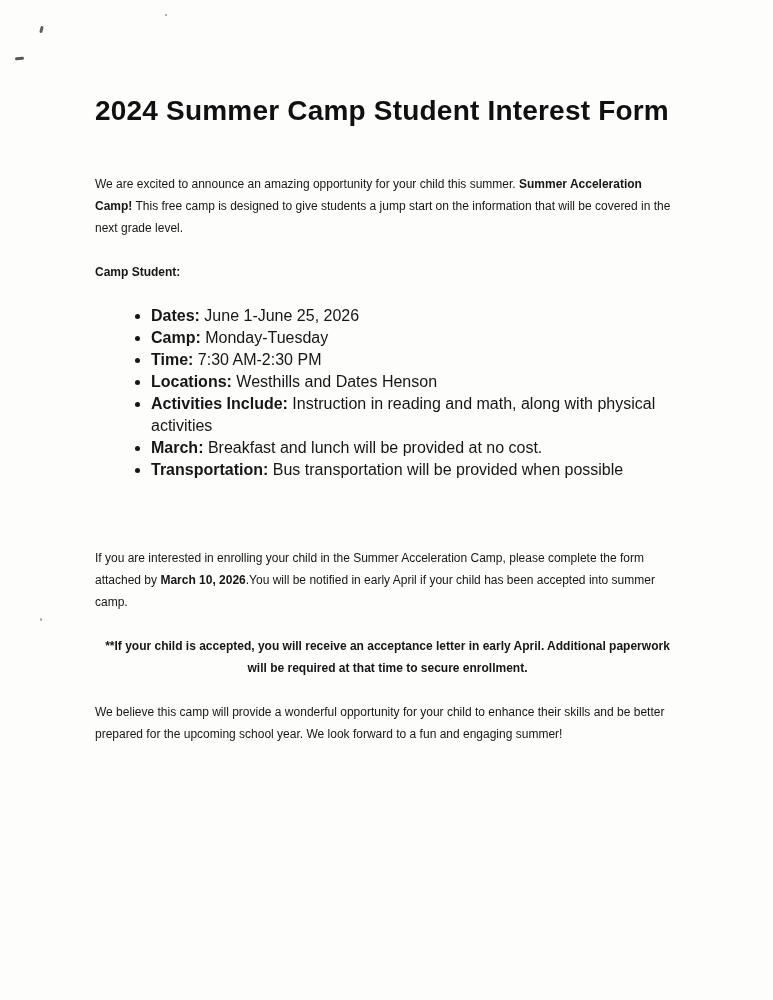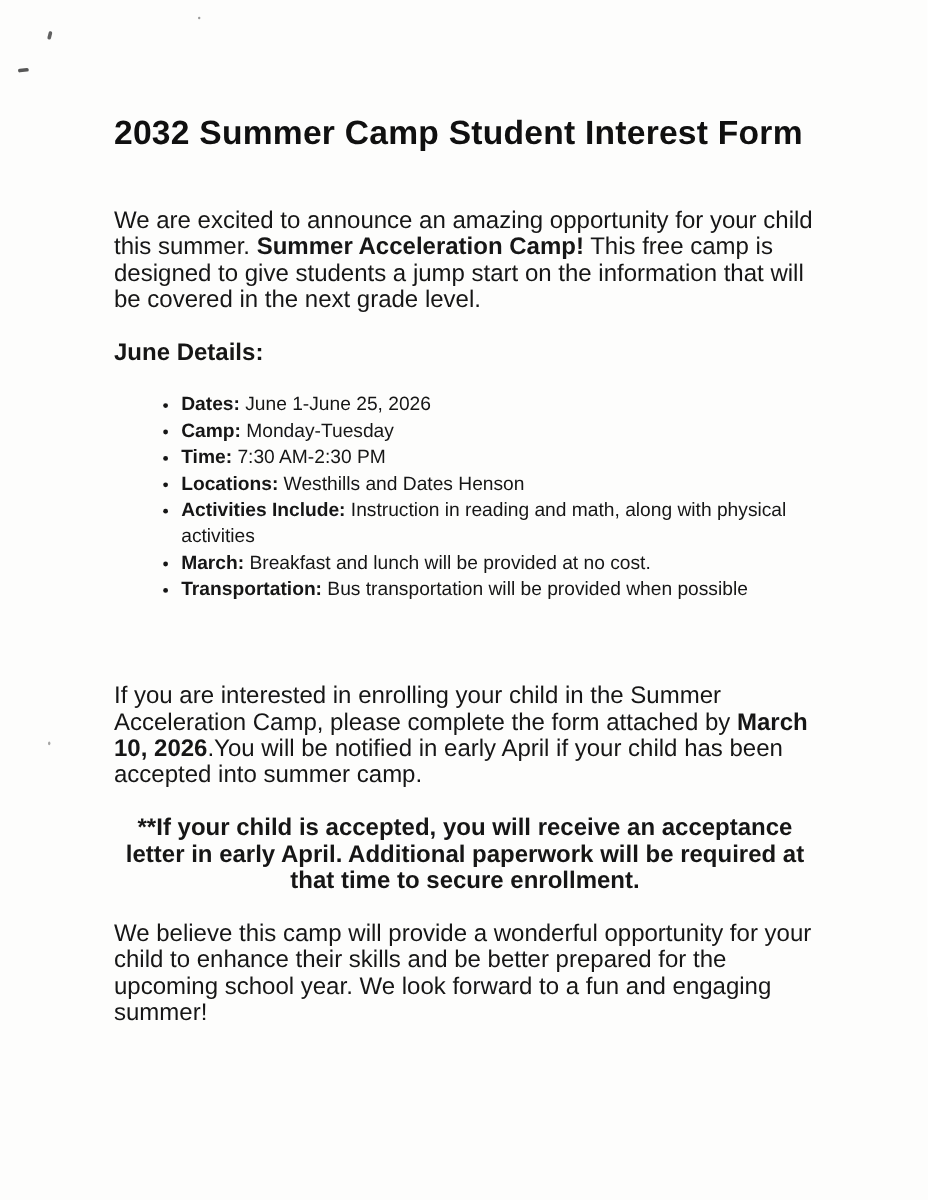--- a/index.html
+++ b/index.html
@@ -21,21 +21,21 @@
     padding: 95px 93px 0 95px;
   }
   h1.doc-title {
     font-size: 28px;
     font-weight: 700;
     color: #101010;
     margin: 0 0 46px 0;
     letter-spacing: 0.2px;
   }
   p {
-    font-size: 20px;
+    font-size: 12px;
     line-height: 22px;
     margin: 0 0 22px 0;
   }
   .section-heading {
     font-weight: 700;
   }
   ul.details-list {
     margin: 0 0 66px 0;
     padding-left: 44px;
     list-style: disc;
@@ -97,25 +97,25 @@
 
 <div class="page">
 
   <div class="scan-artifact artifact-squiggle"></div>
   <div class="scan-artifact artifact-dash"></div>
   <div class="scan-artifact artifact-dot-1"></div>
   <div class="scan-artifact artifact-dot-2"></div>
 
   <div class="content">
 
-    <h1 class="doc-title">2032 Summer Camp Student Interest Form</h1>
+    <h1 class="doc-title">2024 Summer Camp Student Interest Form</h1>
 
     <p><span>We are excited to announce an amazing opportunity for your child this summer. </span><strong>Summer Acceleration Camp!</strong><span> This free camp is designed to give students a jump start on the information that will be covered in the next grade level.</span></p>
 
-    <p class="section-heading">June Details:</p>
+    <p class="section-heading">Camp Student:</p>
 
     <ul class="details-list">
       <li><strong>Dates:</strong><span> June 1-June 25, 2026</span></li>
       <li><strong>Camp:</strong><span> Monday-Tuesday</span></li>
       <li><strong>Time:</strong><span> 7:30 AM-2:30 PM</span></li>
       <li><strong>Locations:</strong><span> Westhills and Dates Henson</span></li>
       <li><strong>Activities Include:</strong><span> Instruction in reading and math, along with physical activities</span></li>
       <li><strong>March:</strong><span> Breakfast and lunch will be provided at no cost.</span></li>
       <li><strong>Transportation:</strong><span> Bus transportation will be provided when possible</span></li>
     </ul>

